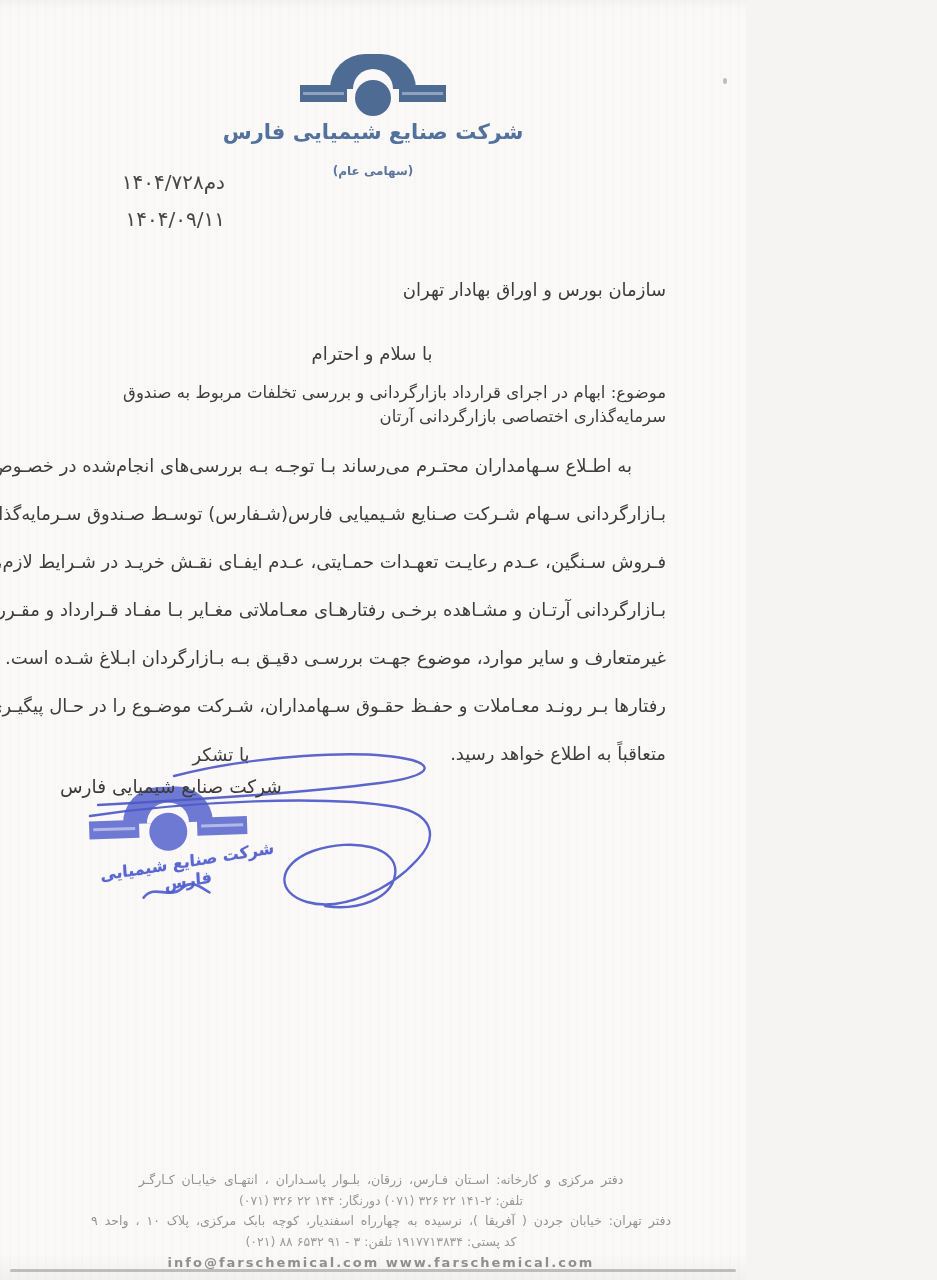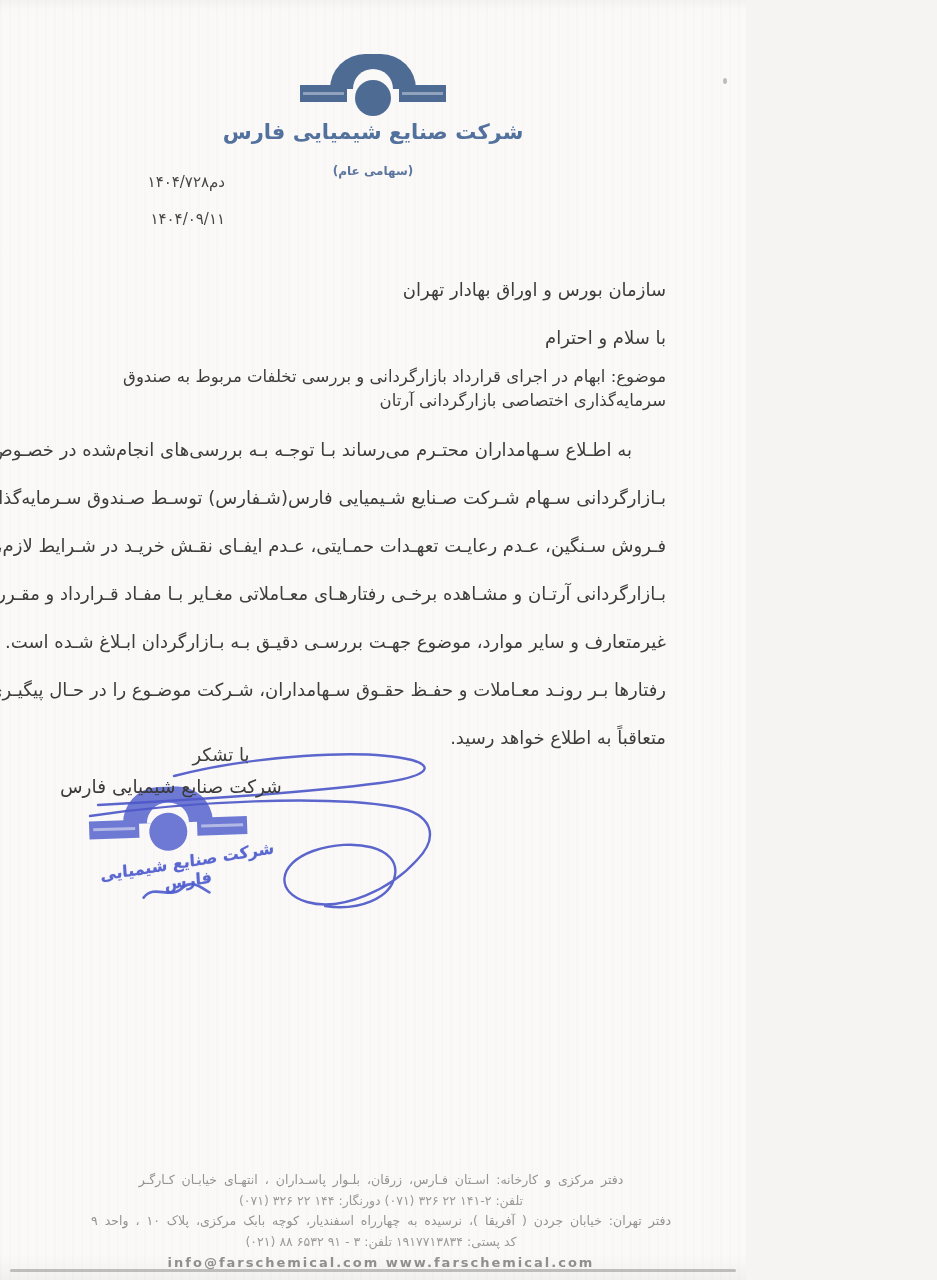--- a/index.html
+++ b/index.html
@@ -24,25 +24,25 @@
   .logo .arch-hole{position:absolute;left:53px;top:15px;width:40px;height:20px;border-radius:20px 20px 0 0;background:#faf9f7;}
   .logo .circle{position:absolute;left:55px;top:26px;width:36px;height:36px;border-radius:50%;background:#4e6b94;}
   .logo .bar{position:absolute;top:31px;width:47px;height:17px;background:#4e6b94;}
   .logo .bar.l{left:0;}
   .logo .bar.r{right:0;}
   .logo .bar::after{content:"";position:absolute;left:3px;right:3px;top:7px;height:3px;background:rgba(255,255,255,0.38);}
   .company-name{margin-top:6px;direction:rtl;font-size:21px;font-weight:bold;color:#53719d;letter-spacing:0;}
   .company-type{margin-top:20px;direction:rtl;font-size:12px;font-weight:bold;color:#5b759e;}
   
   .refblock{position:absolute;left:95px;top:164px;width:130px;direction:rtl;text-align:right;
-    font-size:15px;color:#474747;line-height:37px;}
+    font-size:20px;color:#474747;line-height:37px;}
   
   .lettertext{position:absolute;left:78px;right:80px;top:278px;direction:rtl;color:#3d3d3d;}
   .recipient{font-size:18px;line-height:24px;text-align:right;}
-  .greeting{margin-top:24px;font-size:18px;line-height:24px;text-align:right;}
+  .greeting{margin-top:40px;font-size:18px;line-height:24px;text-align:center;}
   .subject{margin-top:15px;font-size:16.5px;line-height:24px;text-align:right;}
   .paragraph{margin-top:13px;}
   .bline{font-size:18px;height:48px;line-height:48px;white-space:nowrap;
     text-align:justify;text-align-last:justify;}
   .bline.first{padding-right:34px;}
   .bline.last{text-align-last:right;}
   
   .thanks{position:absolute;left:173px;top:744px;width:96px;text-align:center;direction:rtl;
     font-size:18px;color:#3d3d3d;z-index:4;}
   .signer{position:absolute;left:60px;top:776px;direction:rtl;font-size:18.5px;color:#3a3a3a;z-index:4;}

